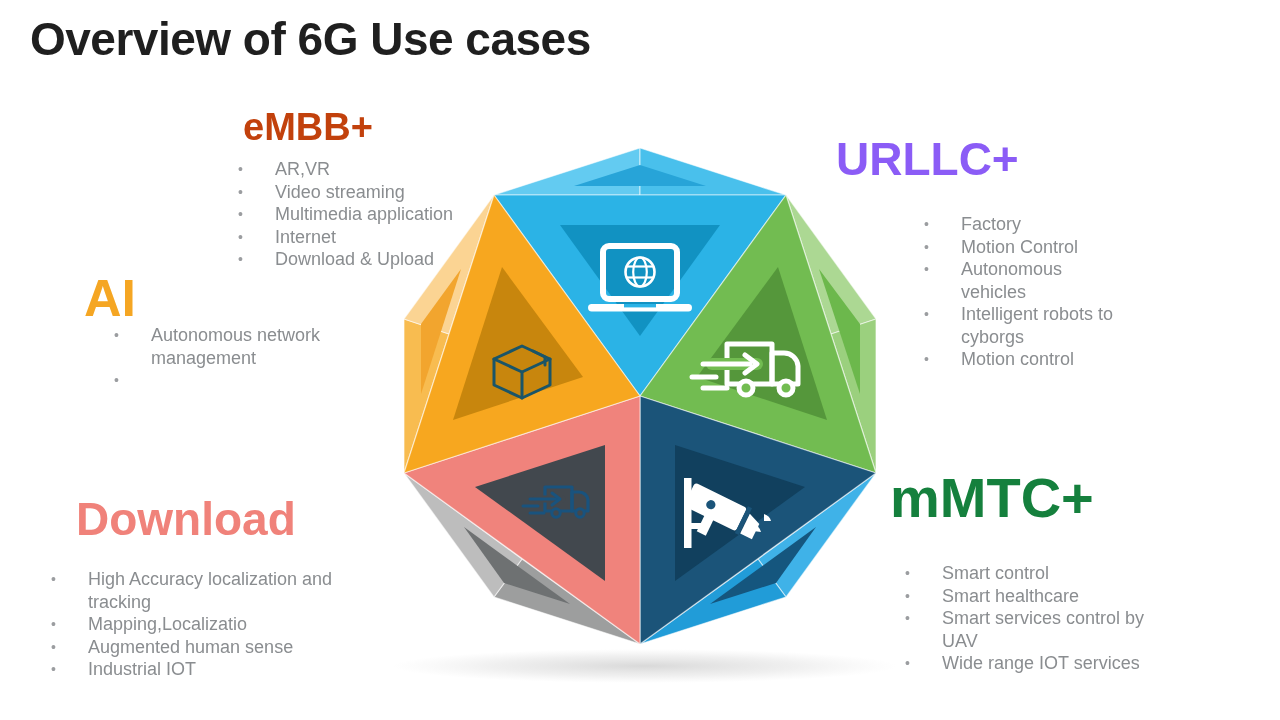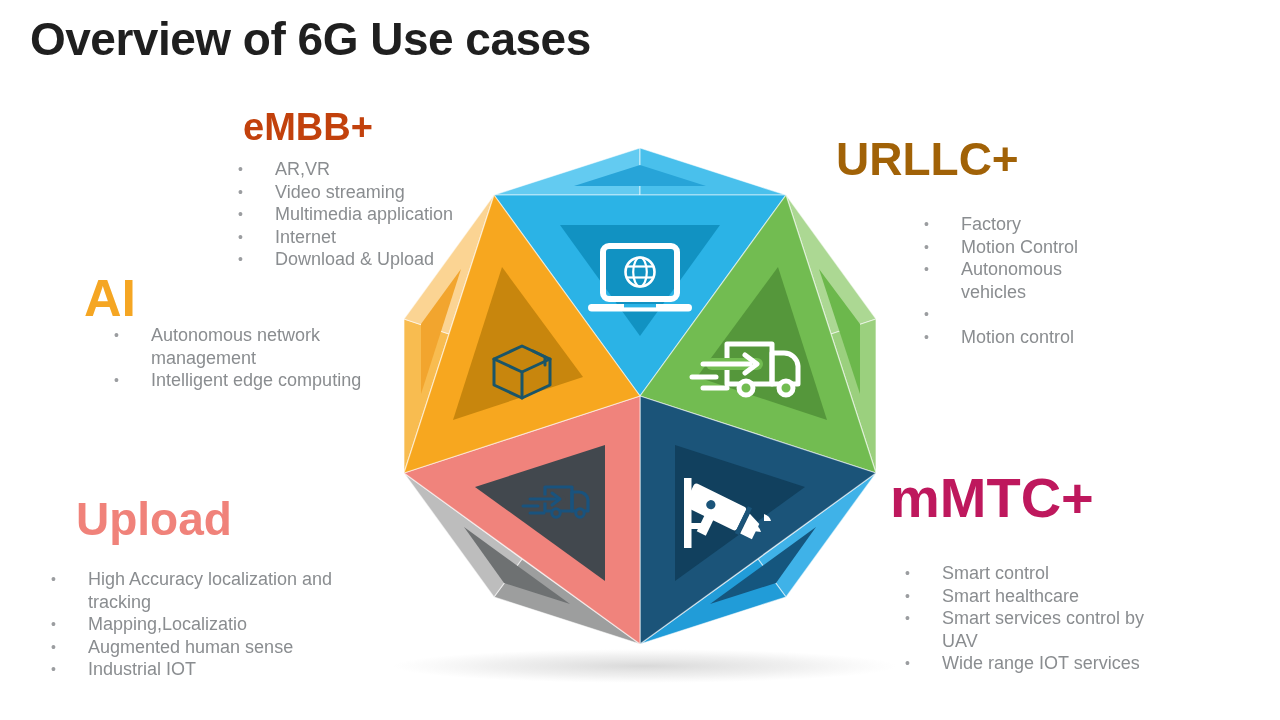--- a/index.html
+++ b/index.html
@@ -165,76 +165,76 @@
       <li class="bullet-item">
         <span class="dot">•</span>
         <span class="txt">Internet</span>
       </li>
       <li class="bullet-item">
         <span class="dot">•</span>
         <span class="txt">Download &amp; Upload</span>
       </li>
     </ul>
 
-  <h2 class="heading" id="h-urllc" style="color: #a16207;">URLLC+</h2>
+  <h2 class="heading" id="h-urllc" style="color: #8b5cf6;">URLLC+</h2>
   <ul class="bullets" id="list-urllc">
       <li class="bullet-item">
         <span class="dot">•</span>
         <span class="txt">Factory</span>
       </li>
       <li class="bullet-item">
         <span class="dot">•</span>
         <span class="txt">Motion Control</span>
       </li>
       <li class="bullet-item">
         <span class="dot">•</span>
         <span class="txt">Autonomous vehicles</span>
       </li>
       <li class="bullet-item">
         <span class="dot">•</span>
+        <span class="txt">Intelligent robots to cyborgs</span>
       </li>
       <li class="bullet-item">
         <span class="dot">•</span>
         <span class="txt">Motion control</span>
       </li>
     </ul>
 
   <h2 class="heading" id="h-ai" style="color: rgb(245, 166, 35);">AI</h2>
   <ul class="bullets" id="list-ai">
       <li class="bullet-item">
         <span class="dot">•</span>
         <span class="txt">Autonomous network management</span>
       </li>
       <li class="bullet-item">
         <span class="dot">•</span>
-        <span class="txt">Intelligent edge computing</span>
-      </li>
-    </ul>
-
-  <h2 class="heading" id="h-sensing" style="color: rgb(240, 130, 122);">Upload</h2>
+      </li>
+    </ul>
+
+  <h2 class="heading" id="h-sensing" style="color: rgb(240, 130, 122);">Download</h2>
   <ul class="bullets" id="list-sensing">
       <li class="bullet-item">
         <span class="dot">•</span>
         <span class="txt">High Accuracy localization and tracking</span>
       </li>
       <li class="bullet-item">
         <span class="dot">•</span>
         <span class="txt">Mapping,Localizatio</span>
       </li>
       <li class="bullet-item">
         <span class="dot">•</span>
         <span class="txt">Augmented human sense</span>
       </li>
       <li class="bullet-item">
         <span class="dot">•</span>
         <span class="txt">Industrial IOT</span>
       </li>
     </ul>
 
-  <h2 class="heading" id="h-mmtc" style="color: #be185d;">mMTC+</h2>
+  <h2 class="heading" id="h-mmtc" style="color: #15803d;">mMTC+</h2>
   <ul class="bullets" id="list-mmtc">
       <li class="bullet-item">
         <span class="dot">•</span>
         <span class="txt">Smart control</span>
       </li>
       <li class="bullet-item">
         <span class="dot">•</span>
         <span class="txt">Smart healthcare</span>
       </li>
       <li class="bullet-item">

